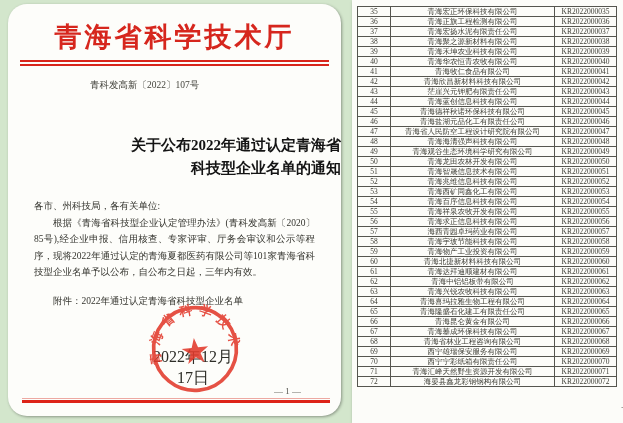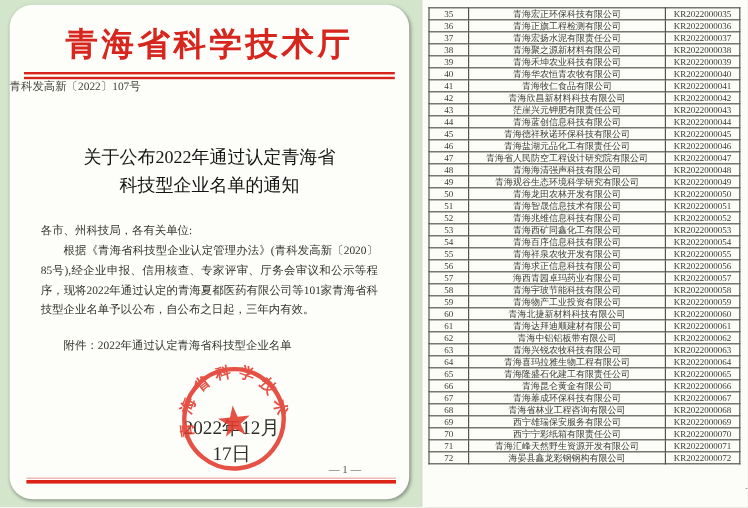--- a/index.html
+++ b/index.html
@@ -8,23 +8,23 @@
 
   
   .page-left { position:absolute; left:8px; top:4px; width:333px; height:412px;
     background:#fdfdfa; box-shadow:1px 1px 3px rgba(0,0,0,.35);border-radius:19px; }
   .agency-header { margin-top:15px; text-align:center; font-size:27px; font-weight:bold;
     color:#d6261d; letter-spacing:3px; white-space:nowrap; }
   .red-rule { margin:5px 12px 0 12px; }
   .red-rule .bar1 { height:2px; background:#d8251b; }
   .red-rule .gap { height:2px; }
   .red-rule .bar2 { height:2px; background:#d8251b; }
-  .doc-number { text-align:left; padding-right:60px;
+  .doc-number { margin-top:13px; text-align:center; padding-right:60px;
     font-size:9.5px; color:#45453d; }
-  .doc-title { margin-top:42px; text-align:center; font-size:15px; font-weight:normal;
+  .doc-title { margin-top:42px; text-align:right; font-size:15px; font-weight:bold;
     color:#141414; line-height:23px; }
   .doc-body { margin:18px 26px 0 26px; font-size:9.5px; line-height:16.5px;
     color:#34342e; text-align:justify; }
   .doc-body .para { text-indent:2em; }
   .attachment { margin:14px 26px 0 26px; font-size:9.5px; color:#34342e; text-indent:2em; }
   .issue-date { position:absolute; left:139px; top:343px; width:92px; text-align:center;
     font-size:16px; color:#2e2e28; z-index:1; }
   .seal { position:absolute; left:141px; top:299px; width:92px; height:92px;
     z-index:2; opacity:.88; transform:rotate(-6deg); }
   .footer-left { position:absolute; right:40px; bottom:20px; font-size:9px; color:#55554e; }

